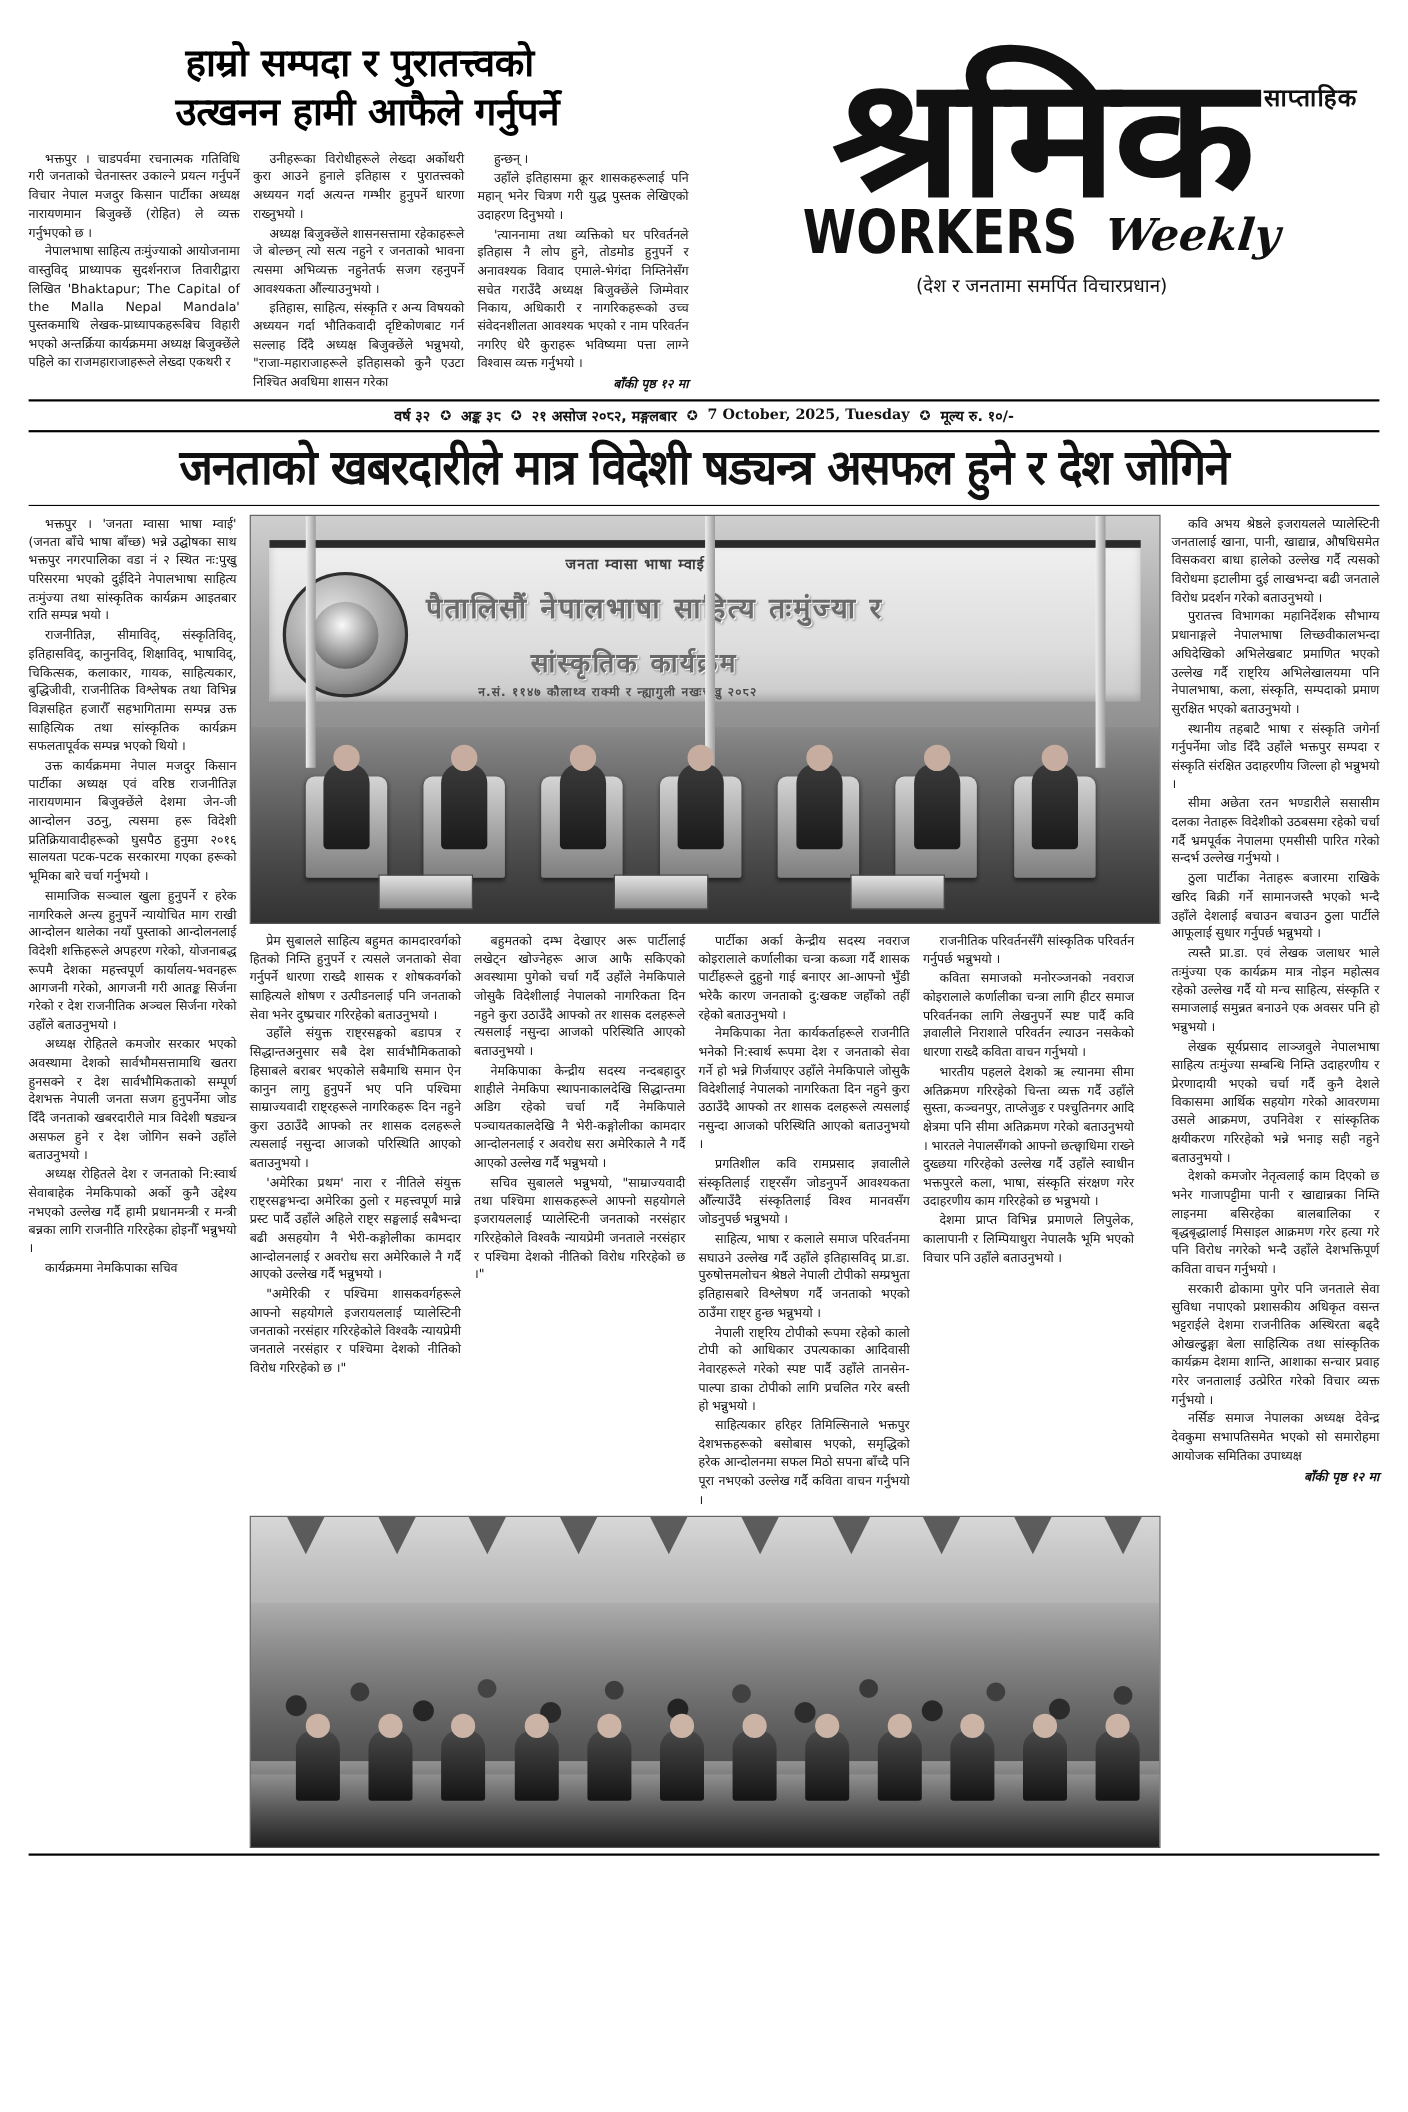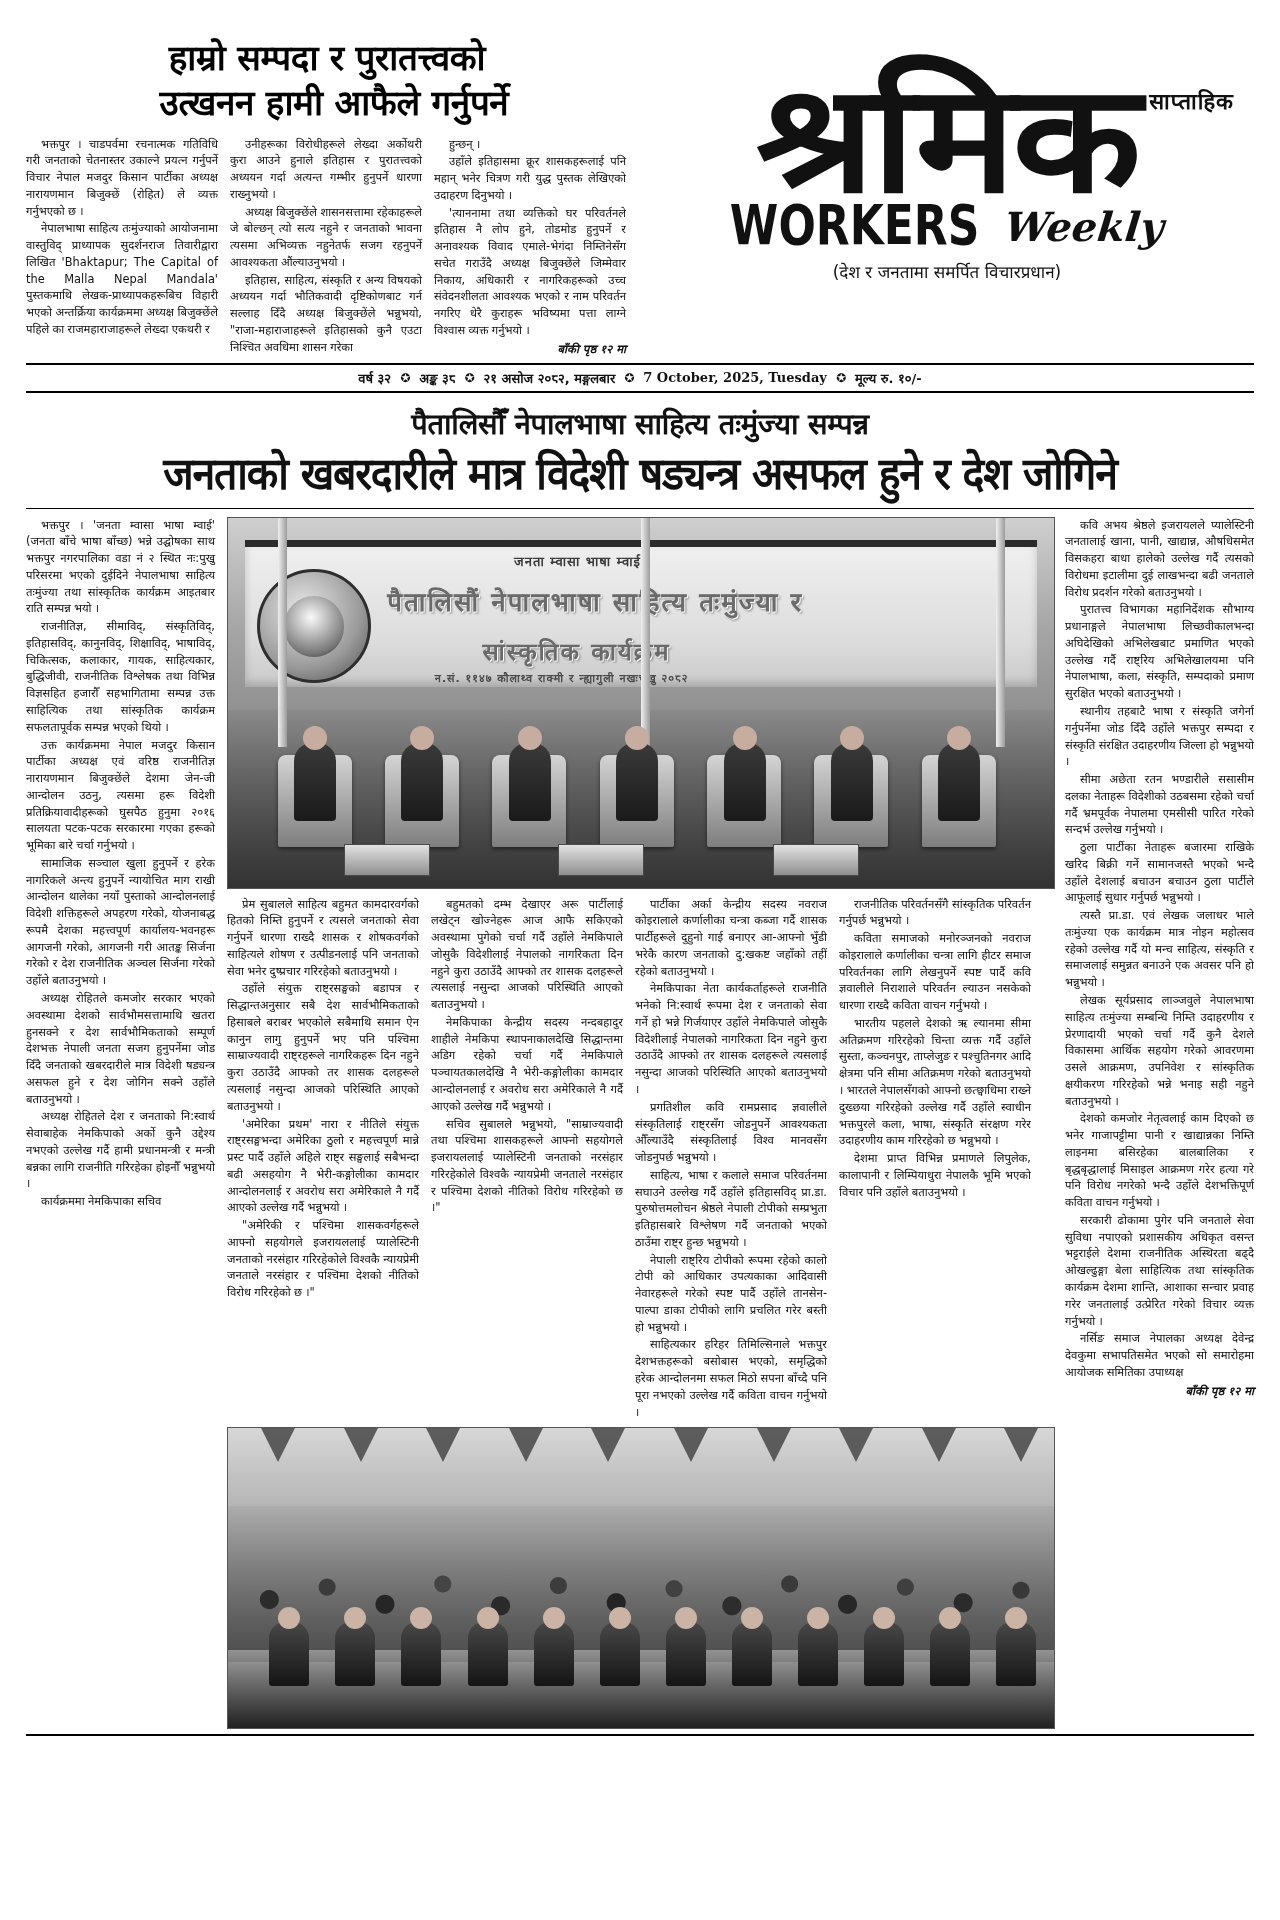--- a/index.html
+++ b/index.html
@@ -8,21 +8,21 @@
     width:1280px;height:1920px;
     background:#ffffff;
     font-family:"DejaVu Sans","Liberation Sans",sans-serif;
     color:#111;
     overflow:hidden;
     position:relative;
   }
   .page{width:1280px;height:1920px;position:relative;box-sizing:border-box;padding:28px 26px 10px 26px;}
 
   
-  .topsec{display:flex;align-items:flex-end;gap:14px;}
+  .topsec{display:flex;align-items:flex-start;gap:14px;}
   .top-left{width:602px;}
   .top-right{width:610px;position:relative;}
 
   .lead-hl{
     font-family:"DejaVu Sans","Liberation Sans",sans-serif;
     font-weight:bold;
     font-size:35px;
     line-height:1.28;
     letter-spacing:-0.4px;
     text-align:center;
@@ -261,21 +261,20 @@
       <span>अङ्क ३८</span>
       <span class="dot">✪</span>
       <span>२१ असोज २०८२, मङ्गलबार</span>
       <span class="dot">✪</span>
       <span class="en">7 October, 2025, Tuesday</span>
       <span class="dot">✪</span>
       <span>मूल्य रु. १०/-</span>
     </div>
   </div>
 
-  <div class="kicker">पैतालिसौँ नेपालभाषा साहित्य तःमुंज्या सम्पन्न</div>
   <div class="mainhl">जनताको खबरदारीले मात्र विदेशी षड्यन्त्र असफल हुने र देश जोगिने</div>
   <div class="rule-after-hl"></div>
 
   <div class="mainbody">
 
     <div class="mcol">
       <p>भक्तपुर । 'जनता म्वासा भाषा म्वाई' (जनता बाँचे भाषा बाँच्छ) भन्ने उद्घोषका साथ भक्तपुर नगरपालिका वडा नं २ स्थित नः:पुखु परिसरमा भएको दुईदिने नेपालभाषा साहित्य तःमुंज्या तथा सांस्कृतिक कार्यक्रम आइतबार राति सम्पन्न भयो ।</p>
       <p>राजनीतिज्ञ, सीमाविद्, संस्कृतिविद्, इतिहासविद्, कानुनविद्, शिक्षाविद्, भाषाविद्, चिकित्सक, कलाकार, गायक, साहित्यकार, बुद्धिजीवी, राजनीतिक विश्लेषक तथा विभिन्न विज्ञसहित हजारौँ सहभागितामा सम्पन्न उक्त साहित्यिक तथा सांस्कृतिक कार्यक्रम सफलतापूर्वक सम्पन्न भएको थियो ।</p>
       <p>उक्त कार्यक्रममा नेपाल मजदुर किसान पार्टीका अध्यक्ष एवं वरिष्ठ राजनीतिज्ञ नारायणमान बिजुक्छेंले देशमा जेन-जी आन्दोलन उठनु, त्यसमा हरू विदेशी प्रतिक्रियावादीहरूको घुसपैठ हुनुमा २०१६ सालयता पटक-पटक सरकारमा गएका हरूको भूमिका बारे चर्चा गर्नुभयो ।</p>
       <p>सामाजिक सञ्चाल खुला हुनुपर्ने र हरेक नागरिकले अन्त्य हुनुपर्ने न्यायोचित माग राखी आन्दोलन थालेका नयाँ पुस्ताको आन्दोलनलाई विदेशी शक्तिहरूले अपहरण गरेको, योजनाबद्ध रूपमै देशका महत्त्वपूर्ण कार्यालय-भवनहरू आगजनी गरेको, आगजनी गरी आतङ्क सिर्जना गरेको र देश राजनीतिक अञ्चल सिर्जना गरेको उहाँले बताउनुभयो ।</p>
@@ -367,21 +366,21 @@
         <div class="fp" style="left:53%"></div>
         <div class="fp" style="left:61%"></div>
         <div class="fp" style="left:69%"></div>
         <div class="fp" style="left:77%"></div>
         <div class="fp" style="left:85%"></div>
         <div class="fp" style="left:93%"></div>
       </div>
     </div>
 
     <div class="mcol">
-      <p>कवि अभय श्रेष्ठले इजरायलले प्यालेस्टिनी जनतालाई खाना, पानी, खाद्यान्न, औषधिसमेत विसकहरा बाधा हालेको उल्लेख गर्दै त्यसको विरोधमा इटालीमा दुई लाखभन्दा बढी जनताले विरोध प्रदर्शन गरेको बताउनुभयो ।</p>
+      <p>कवि अभय श्रेष्ठले इजरायलले प्यालेस्टिनी जनतालाई खाना, पानी, खाद्यान्न, औषधिसमेत विसकवरा बाधा हालेको उल्लेख गर्दै त्यसको विरोधमा इटालीमा दुई लाखभन्दा बढी जनताले विरोध प्रदर्शन गरेको बताउनुभयो ।</p>
       <p>पुरातत्त्व विभागका महानिर्देशक सौभाग्य प्रधानाङ्गले नेपालभाषा लिच्छवीकालभन्दा अघिदेखिको अभिलेखबाट प्रमाणित भएको उल्लेख गर्दै राष्ट्रिय अभिलेखालयमा पनि नेपालभाषा, कला, संस्कृति, सम्पदाको प्रमाण सुरक्षित भएको बताउनुभयो ।</p>
       <p>स्थानीय तहबाटै भाषा र संस्कृति जगेर्ना गर्नुपर्नेमा जोड दिँदै उहाँले भक्तपुर सम्पदा र संस्कृति संरक्षित उदाहरणीय जिल्ला हो भन्नुभयो ।</p>
       <p>सीमा अछेता रतन भण्डारीले ससासीम दलका नेताहरू विदेशीको उठबसमा रहेको चर्चा गर्दै भ्रमपूर्वक नेपालमा एमसीसी पारित गरेको सन्दर्भ उल्लेख गर्नुभयो ।</p>
       <p>ठुला पार्टीका नेताहरू बजारमा राखिके खरिद बिक्री गर्ने सामानजस्तै भएको भन्दै उहाँले देशलाई बचाउन बचाउन ठुला पार्टीले आफूलाई सुधार गर्नुपर्छ भन्नुभयो ।</p>
       <p>त्यस्तै प्रा.डा. एवं लेखक जलाधर भाले तःमुंज्या एक कार्यक्रम मात्र नोइन महोत्सव रहेको उल्लेख गर्दै यो मन्च साहित्य, संस्कृति र समाजलाई समुन्नत बनाउने एक अवसर पनि हो भन्नुभयो ।</p>
       <p>लेखक सूर्यप्रसाद लाञ्जवुले नेपालभाषा साहित्य तःमुंज्या सम्बन्धि निम्ति उदाहरणीय र प्रेरणादायी भएको चर्चा गर्दै कुनै देशले विकासमा आर्थिक सहयोग गरेको आवरणमा उसले आक्रमण, उपनिवेश र सांस्कृतिक क्षयीकरण गरिरहेको भन्ने भनाइ सही नहुने बताउनुभयो ।</p>
       <p>देशको कमजोर नेतृत्वलाई काम दिएको छ भनेर गाजापट्टीमा पानी र खाद्यान्नका निम्ति लाइनमा बसिरहेका बालबालिका र बृद्धबृद्धालाई मिसाइल आक्रमण गरेर हत्या गरे पनि विरोध नगरेको भन्दै उहाँले देशभक्तिपूर्ण कविता वाचन गर्नुभयो ।</p>
       <p>सरकारी ढोकामा पुगेर पनि जनताले सेवा सुविधा नपाएको प्रशासकीय अधिकृत वसन्त भट्टराईले देशमा राजनीतिक अस्थिरता बढ्दै ओखल्ढुङ्गा बेला साहित्यिक तथा सांस्कृतिक कार्यक्रम देशमा शान्ति, आशाका सन्चार प्रवाह गरेर जनतालाई उत्प्रेरित गरेको विचार व्यक्त गर्नुभयो ।</p>
       <p>नर्सिङ समाज नेपालका अध्यक्ष देवेन्द्र देवकुमा सभापतिसमेत भएको सो समारोहमा आयोजक समितिका उपाध्यक्ष</p>
       <div class="contd">बाँकी पृष्ठ १२ मा</div>

